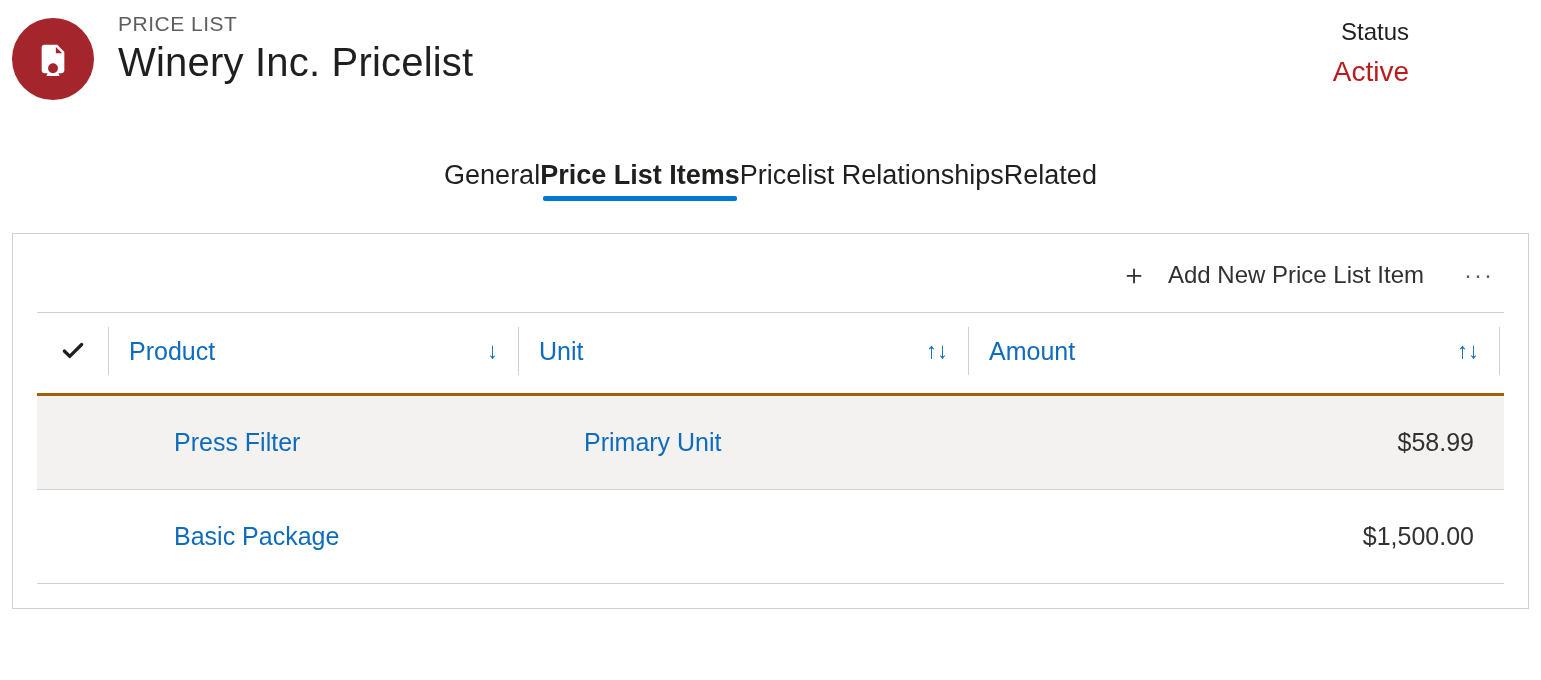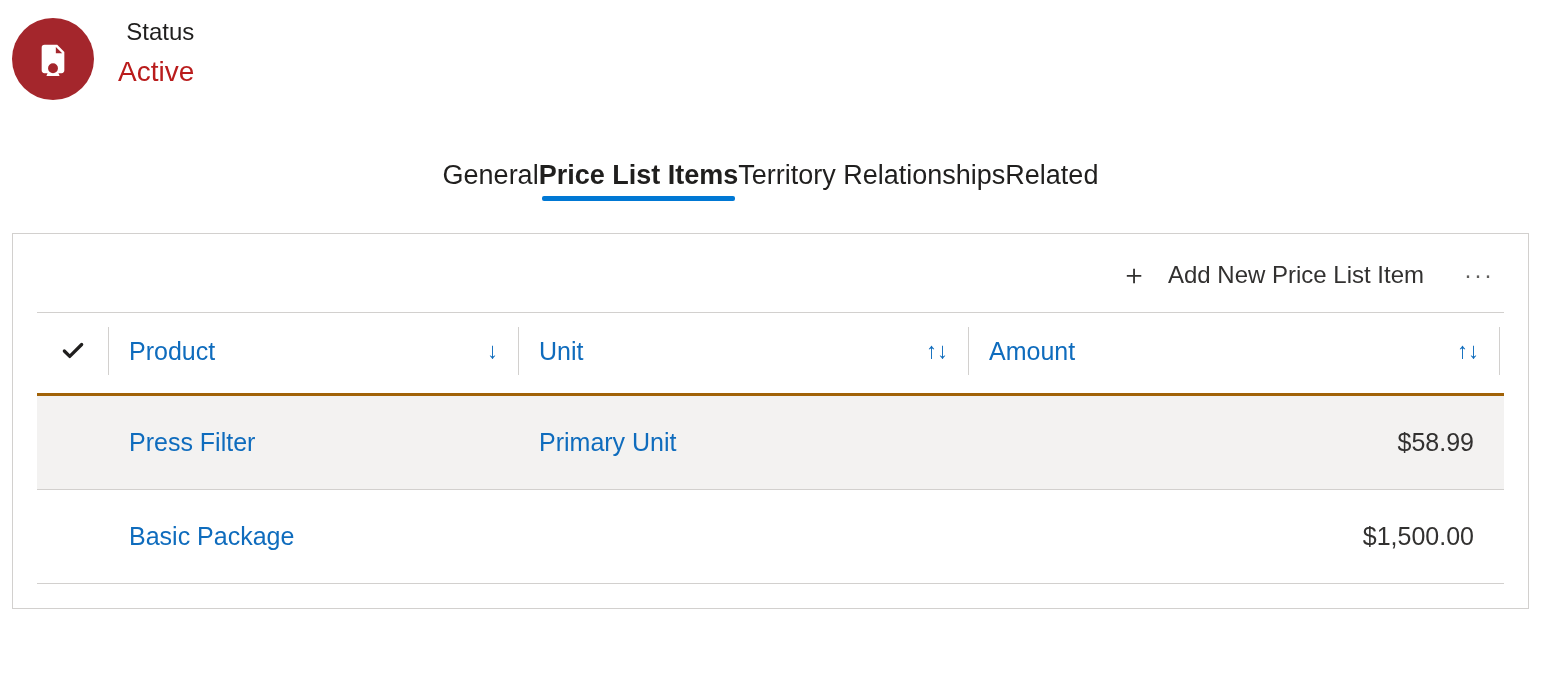--- a/index.html
+++ b/index.html
@@ -138,48 +138,53 @@
   .col-product { width: 410px; }
   .col-unit { width: 450px; }
   .col-amount { flex: 1; justify-content: space-between; }
   .col-amount .col-label { margin-right: 6px; }
   .sort-arrow { color: #0f6cbd; font-size: 22px; }
   .grid-row {
     display: flex;
     align-items: center;
     height: 94px;
     border-bottom: 1px solid #d2d0ce;
+    padding-left: 45px;
   }
   .grid-row.alt { background: #f3f2f1; }
   .cell-check { width: 72px; }
   .cell { padding: 0 20px; font-size: 25px; }
   .cell-product { width: 410px; color: #0f6cbd; }
   .cell-unit { width: 450px; color: #0f6cbd; }
   .cell-amount { flex: 1; text-align: right; color: #323130; padding-right: 30px; }
   .link { cursor: pointer; }
 </style>
 </head>
 <body>
 
 <div class="header">
   <div class="entity-icon">
     <svg viewBox="0 0 24 24">
       <path d="M6 2h9l5 5v13a2 2 0 0 1-2 2h-2.2a4.5 4.5 0 1 1-7.6 0H6a2 2 0 0 1-2-2V4a2 2 0 0 1 2-2zm8 1.5V8h4.5L14 3.5zM12 15a3.5 3.5 0 1 0 0 7 3.5 3.5 0 0 0 0-7z"></path>
     </svg>
   </div>
+  <div class="title-block">
+    <div class="entity-type">PRICE LIST</div>
+    <div class="entity-title">Winery Inc. Pricelist</div>
+  </div>
   <div class="status-block">
     <div class="status-label">Status</div>
     <div class="status-value">Active</div>
   </div>
 </div>
 
 <div class="tabs">
   <div class="tab">General</div>
   <div class="tab active">Price List Items</div>
-  <div class="tab">Territory Relationships</div>
+  <div class="tab">Pricelist Relationships</div>
   <div class="tab">Related</div>
 </div>
 
 <div class="panel">
   <div class="panel-top">
     <div class="add-btn">
       <span class="plus-icon">＋</span>
       <span>Add New Price List Item</span>
     </div>
     <div class="more-btn">···</div>

